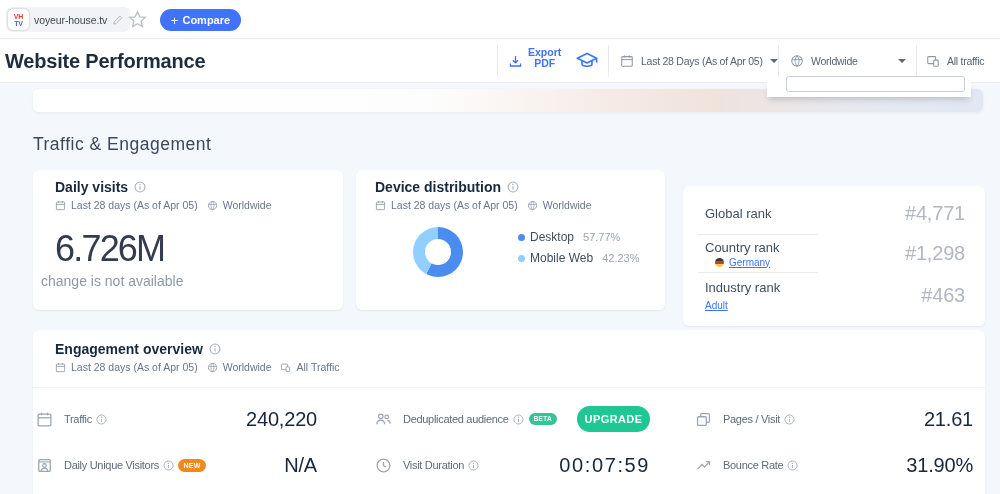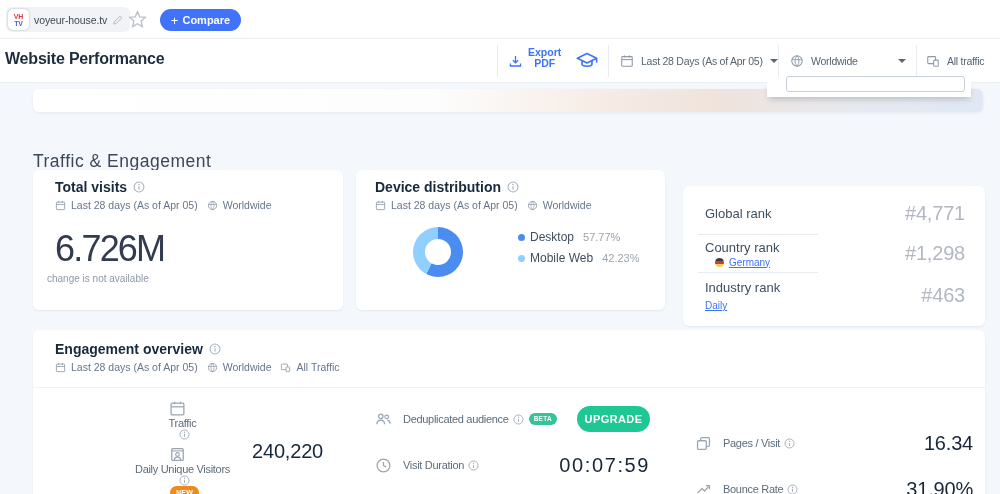--- a/index.html
+++ b/index.html
@@ -10,41 +10,41 @@
 .site-tab{position:absolute;left:6px;top:7px;height:25px;background:#f1f3f6;border-radius:6px;display:flex;align-items:center;padding:0 6px 0 2px;gap:5px;}
 .favicon{width:21px;height:21px;background:#fff;border-radius:5px;box-shadow:0 0 2px rgba(0,0,0,.3);display:flex;flex-direction:column;align-items:center;justify-content:center;}
 .favicon span{font-size:7px;font-weight:800;line-height:7px;letter-spacing:-.2px;font-family:"Liberation Sans",sans-serif;}
 .fav1{color:#d9383d;}.fav2{color:#3c63d8;}
 .site-name{font-size:10.5px;color:#3c4a57;font-weight:500;letter-spacing:-.1px;}
 .star{position:absolute;left:128px;top:10px;width:19px;height:19px;color:#b9c1cb;}
 .compare-btn{position:absolute;left:160px;top:9px;width:81px;height:22px;border-radius:11px;background:#4172fa;color:#fff;font-size:11px;font-weight:700;display:flex;align-items:center;justify-content:center;gap:4px;border:none;}
 .plus{font-size:13px;font-weight:400;line-height:13px;}
 
 .toolbar{position:absolute;top:39px;left:0;width:1000px;height:44px;background:#fff;border-bottom:1px solid #eceff2;}
-.page-title{position:absolute;left:5px;top:11px;font-size:16px;font-weight:600;color:#1d2d3c;letter-spacing:-.2px;}
+.page-title{position:absolute;left:5px;top:11px;font-size:20px;font-weight:600;color:#1d2d3c;letter-spacing:-.2px;}
 .tsep{position:absolute;top:6px;height:32px;width:1px;background:#e8ebef;}
 .export{position:absolute;left:508px;top:8px;display:flex;align-items:flex-end;gap:5px;color:#3b74f8;}
 .export .lines{display:flex;flex-direction:column;font-size:10.5px;font-weight:700;line-height:11px;text-align:center;}
 .capbtn{position:absolute;left:576px;top:11px;width:22px;height:22px;color:#3b74f8;}
 .picker{position:absolute;top:0;height:44px;display:flex;align-items:center;gap:7px;font-size:10.5px;letter-spacing:-.25px;color:#57646f;}
 .gicon{color:#8d99a5;flex:none;display:flex;}
 .caret{width:0;height:0;border-left:4px solid transparent;border-right:4px solid transparent;border-top:4.5px solid #5a6874;}
 
 .topcard{position:absolute;left:33px;top:89px;width:950px;height:23px;border-radius:6px;background:linear-gradient(90deg,#ffffff 0%,#fdfdfd 42%,#f6ece5 60%,#efe3dc 72%,#e7e9ef 86%,#e2e8f3 97%);box-shadow:0 1px 3px rgba(30,50,80,.08);}
 .dd-panel{position:absolute;left:767px;top:81px;width:204px;height:16px;background:#fff;box-shadow:0 4px 6px -2px rgba(90,95,105,.33);}
 .dd-input{position:absolute;left:786px;top:76px;width:179px;height:16px;background:#fff;border:1px solid #c8d0d9;border-radius:3px;}
-.section-title{position:absolute;left:33px;top:134px;font-size:17.5px;font-weight:400;color:#3c4857;letter-spacing:.5px;margin-top:17px;}
+.section-title{position:absolute;left:33px;top:134px;font-size:17.5px;font-weight:400;color:#3c4857;letter-spacing:.5px;}
 .card{position:absolute;background:#fff;border-radius:6px;box-shadow:0 1px 2px rgba(30,50,80,.08);}
 .card-head{padding:9px 0 0 22px;}
 .ctitle-row{display:flex;align-items:center;gap:6px;}
 .ctitle{font-size:14px;font-weight:700;color:#17293c;}
 .subline{display:flex;align-items:center;gap:5px;font-size:10.5px;color:#67778a;margin-top:4px;}
 .infoicon{color:#a4afbb;display:flex;flex:none;}
 .bignum{margin:16px 0 0 22px;font-size:36px;font-weight:400;color:#333b4f;line-height:44px;letter-spacing:-1.8px;}
-.note{margin:2px 0 0 14px;font-size:10px;color:#8d99a6;}
+.note{margin:2px 0 0 8px;font-size:14px;color:#8d99a6;}
 
 .donut{position:absolute;left:57px;top:57px;width:50px;height:50px;border-radius:50%;}
 .donut::after{content:"";position:absolute;left:12px;top:12px;width:26px;height:26px;border-radius:50%;background:#fff;}
 .legend{position:absolute;left:162px;top:60px;display:flex;flex-direction:column;gap:7px;}
 .lrow{display:flex;align-items:center;}
 .ldot{width:7px;height:7px;border-radius:50%;margin-right:5px;flex:none;}
 .lname{font-size:12px;color:#3f4e5c;}
 .lpct{font-size:11px;color:#9aa5b1;margin-left:9px;}
 
 .rankrow{position:relative;display:flex;align-items:center;justify-content:space-between;padding:0 20px 0 22px;}
@@ -56,23 +56,23 @@
 .rvalue{font-size:20px;color:#b2b8c2;letter-spacing:-.2px;}
 .rlink{font-size:10px;color:#3b74f8;text-decoration:underline;}
 .flagrow{display:flex;align-items:center;gap:5px;margin-top:2px;padding-left:10px;}
 .flag-de{width:9px;height:9px;border-radius:50%;background:linear-gradient(to bottom,#3a3a3a 0 33%,#cf3838 33% 66%,#f7cf46 66% 100%);}
 
 .ehead{padding:11px 0 4px 22px;height:58px;border-bottom:1px solid #eef1f5;}
 .erow{position:absolute;left:0;width:100%;height:38px;}
 .erow1{top:70px;}
 .erow2{top:116px;}
 .metric{position:absolute;top:0;height:100%;display:flex;align-items:center;}
-.m1{left:9px;width:281px;flex-direction:column;}
+.m1{left:3px;width:281px;}
 .m2{left:342px;width:275px;}
-.m3{left:662px;width:278px;margin-top:24px;}
+.m3{left:662px;width:278px;}
 .micon{width:17px;height:17px;color:#9aa6b2;margin-right:11px;flex:none;}
 .mlabel{font-size:11px;letter-spacing:-.3px;color:#5c6c7a;white-space:nowrap;}
 .minfo{margin-left:4px;}
 .mvalue{margin-left:auto;font-size:20px;color:#18273a;letter-spacing:-.2px;}
 .badge{margin-left:6px;border-radius:8px;font-weight:700;color:#fff;line-height:1;}
 .beta{background:#35c497;font-size:6.5px;padding:3px 5px;letter-spacing:.3px;margin-left:5px;}
 .new{background:#f08a1d;font-size:7px;padding:3px 5.5px;letter-spacing:.3px;margin-left:4px;}
 .upgrade{margin-left:auto;width:73px;height:26px;border-radius:13px;background:#1ec794;color:#fff;font-size:11px;font-weight:700;letter-spacing:.4px;display:flex;align-items:center;justify-content:center;border:none;}
 </style>
 </head>
@@ -212,21 +212,21 @@
 
   <div class="topcard"></div>
   <div class="dd-panel"></div>
   <div class="dd-input"></div>
 
   <h2 class="section-title">Traffic &amp; Engagement</h2>
 
   <div class="card" style="left:33px;top:170px;width:310px;height:140px">
     <div class="card-head">
       <div class="ctitle-row">
-        <span class="ctitle">Total visits</span>
+        <span class="ctitle">Daily visits</span>
         <span class="infoicon">
             <svg width="12" height="12" viewBox="0 0 16 16">
               <use href="#i-info"></use>
             </svg>
           </span>
       </div>
       <div class="subline">
         <span class="gicon">
             <svg width="11" height="11" viewBox="0 0 16 16">
               <use href="#i-cal"></use>
@@ -298,21 +298,21 @@
           <span class="flag-de"></span>
           <a class="rlink">Germany</a>
         </div>
       </div>
       <span class="rvalue">#1,298</span>
     </div>
     <div class="rdiv"></div>
     <div class="rankrow r3">
       <div>
         <div class="rlabel">Industry rank</div>
-        <a class="rlink" style="display:inline-block;margin-top:3px">Daily</a>
+        <a class="rlink" style="display:inline-block;margin-top:3px">Adult</a>
       </div>
       <span class="rvalue" style="margin-top:4px">#463</span>
     </div>
   </div>
 
   <div class="card" style="left:33px;top:330px;width:952px;height:180px">
     <div class="ehead">
       <div class="ctitle-row">
         <span class="ctitle">Engagement overview</span>
         <span class="infoicon">
@@ -371,21 +371,21 @@
       <div class="metric m3">
         <svg class="micon" viewBox="0 0 16 16">
             <use href="#i-pages"></use>
           </svg>
         <span class="mlabel">Pages / Visit</span>
         <span class="infoicon minfo">
             <svg width="11" height="11" viewBox="0 0 16 16">
               <use href="#i-info"></use>
             </svg>
           </span>
-        <span class="mvalue">16.34</span>
+        <span class="mvalue">21.61</span>
       </div>
     </div>
     <div class="erow erow2">
       <div class="metric m1">
         <svg class="micon" viewBox="0 0 16 16">
             <use href="#i-person"></use>
           </svg>
         <span class="mlabel">Daily Unique Visitors</span>
         <span class="infoicon minfo">
             <svg width="11" height="11" viewBox="0 0 16 16">

